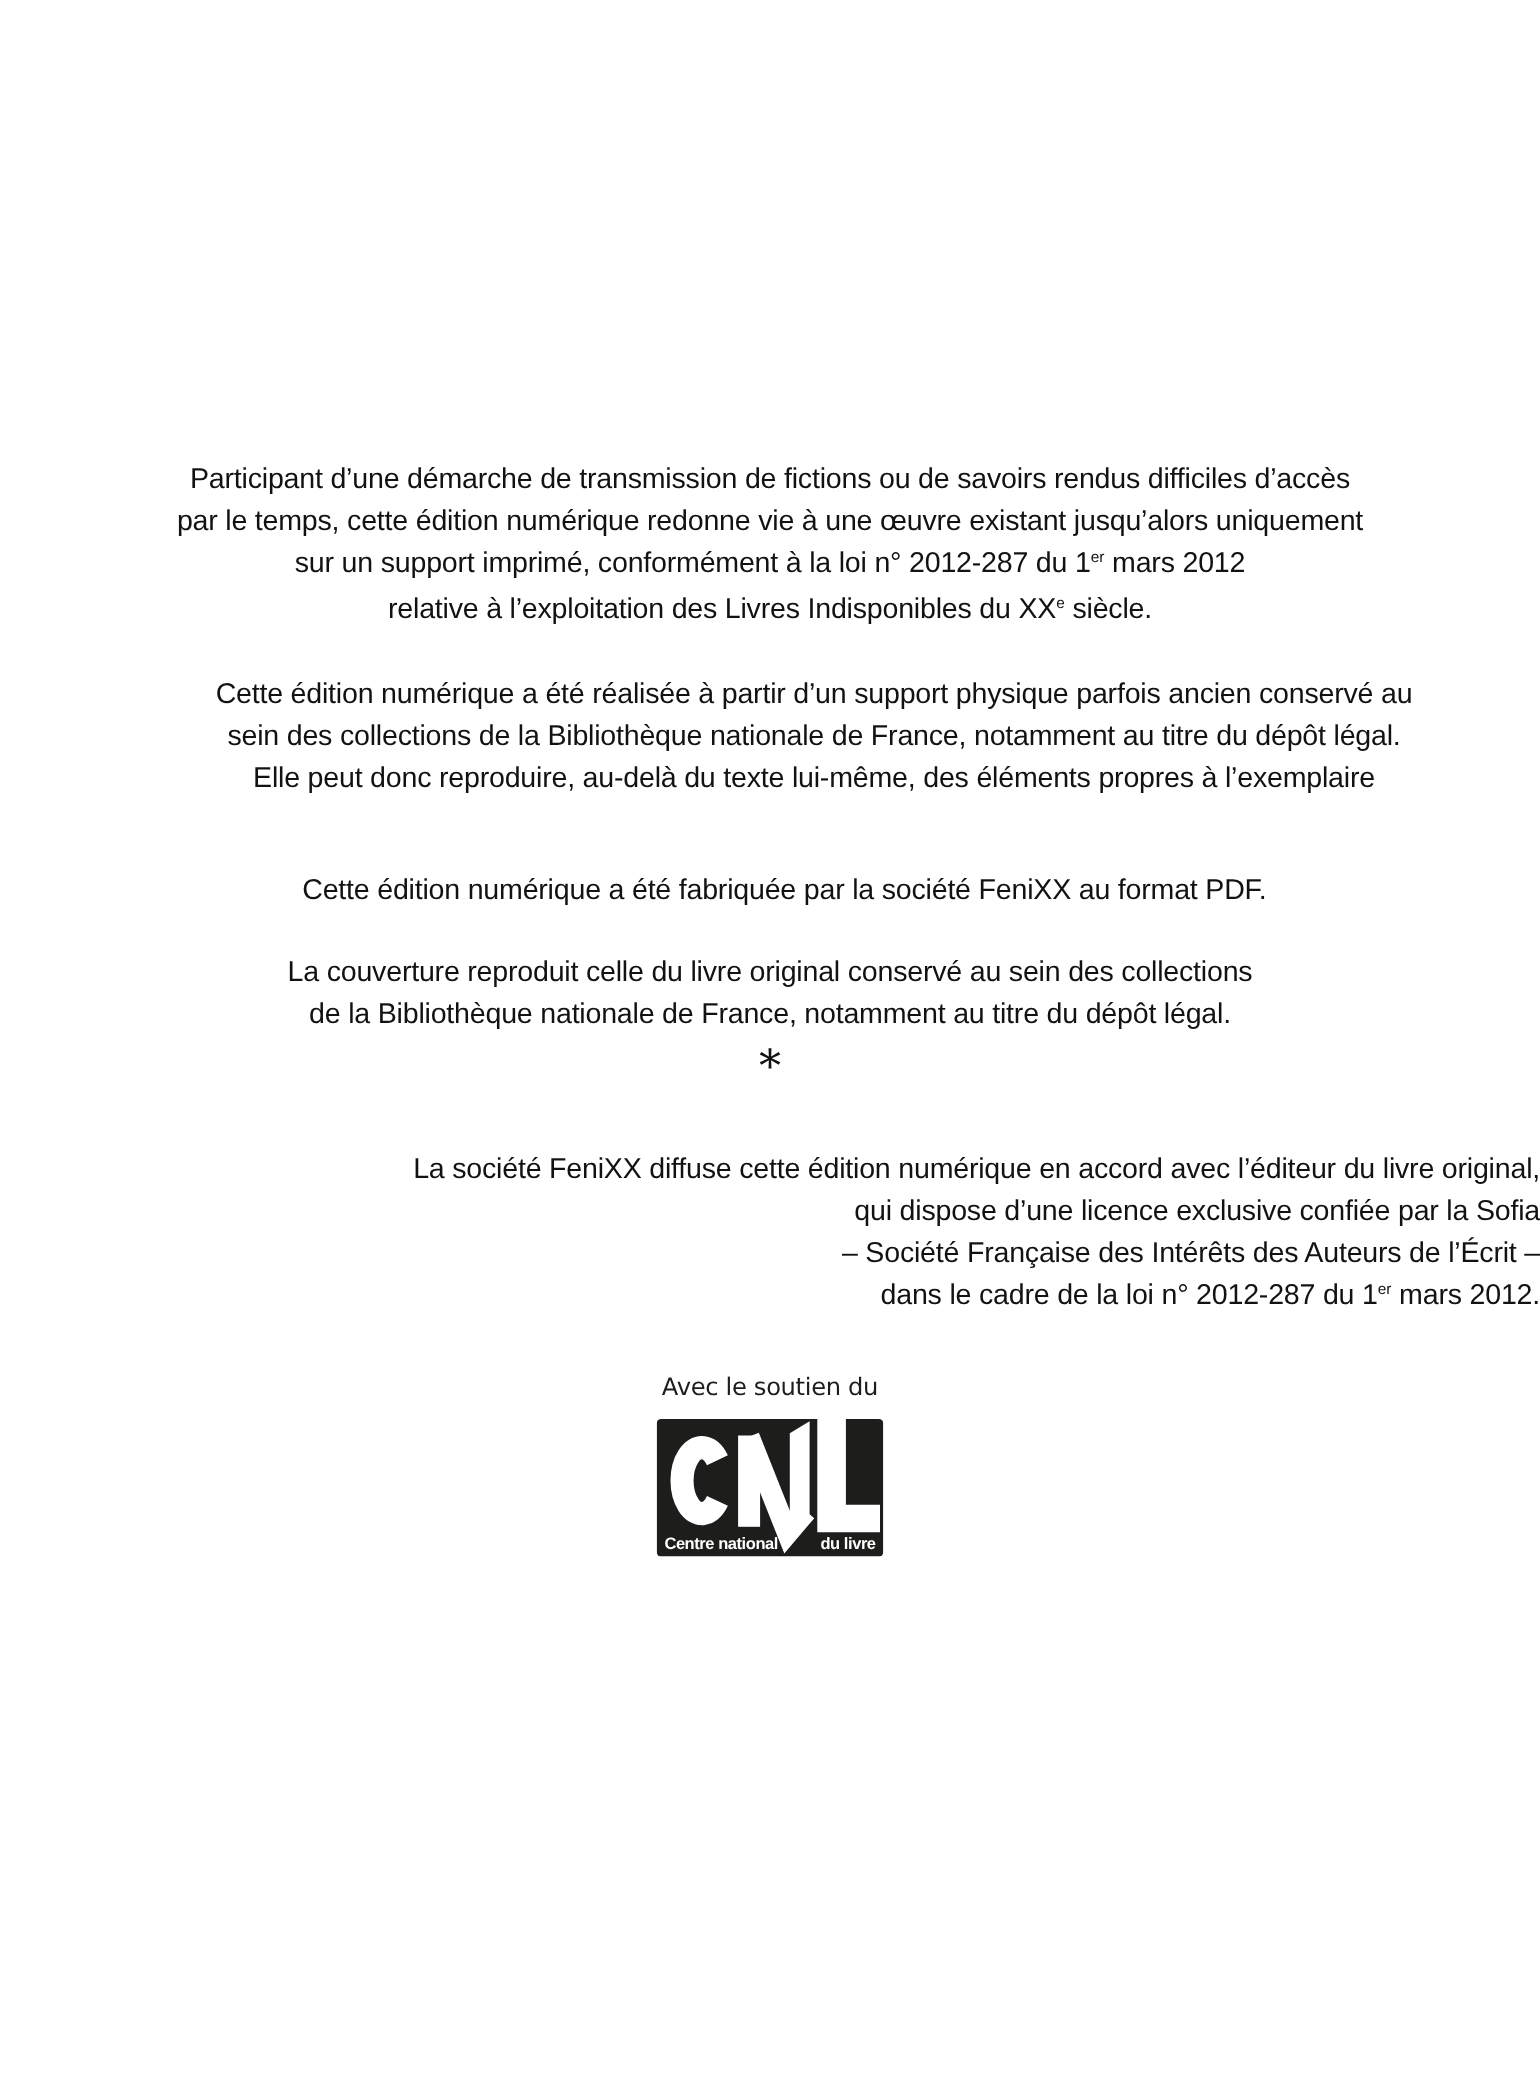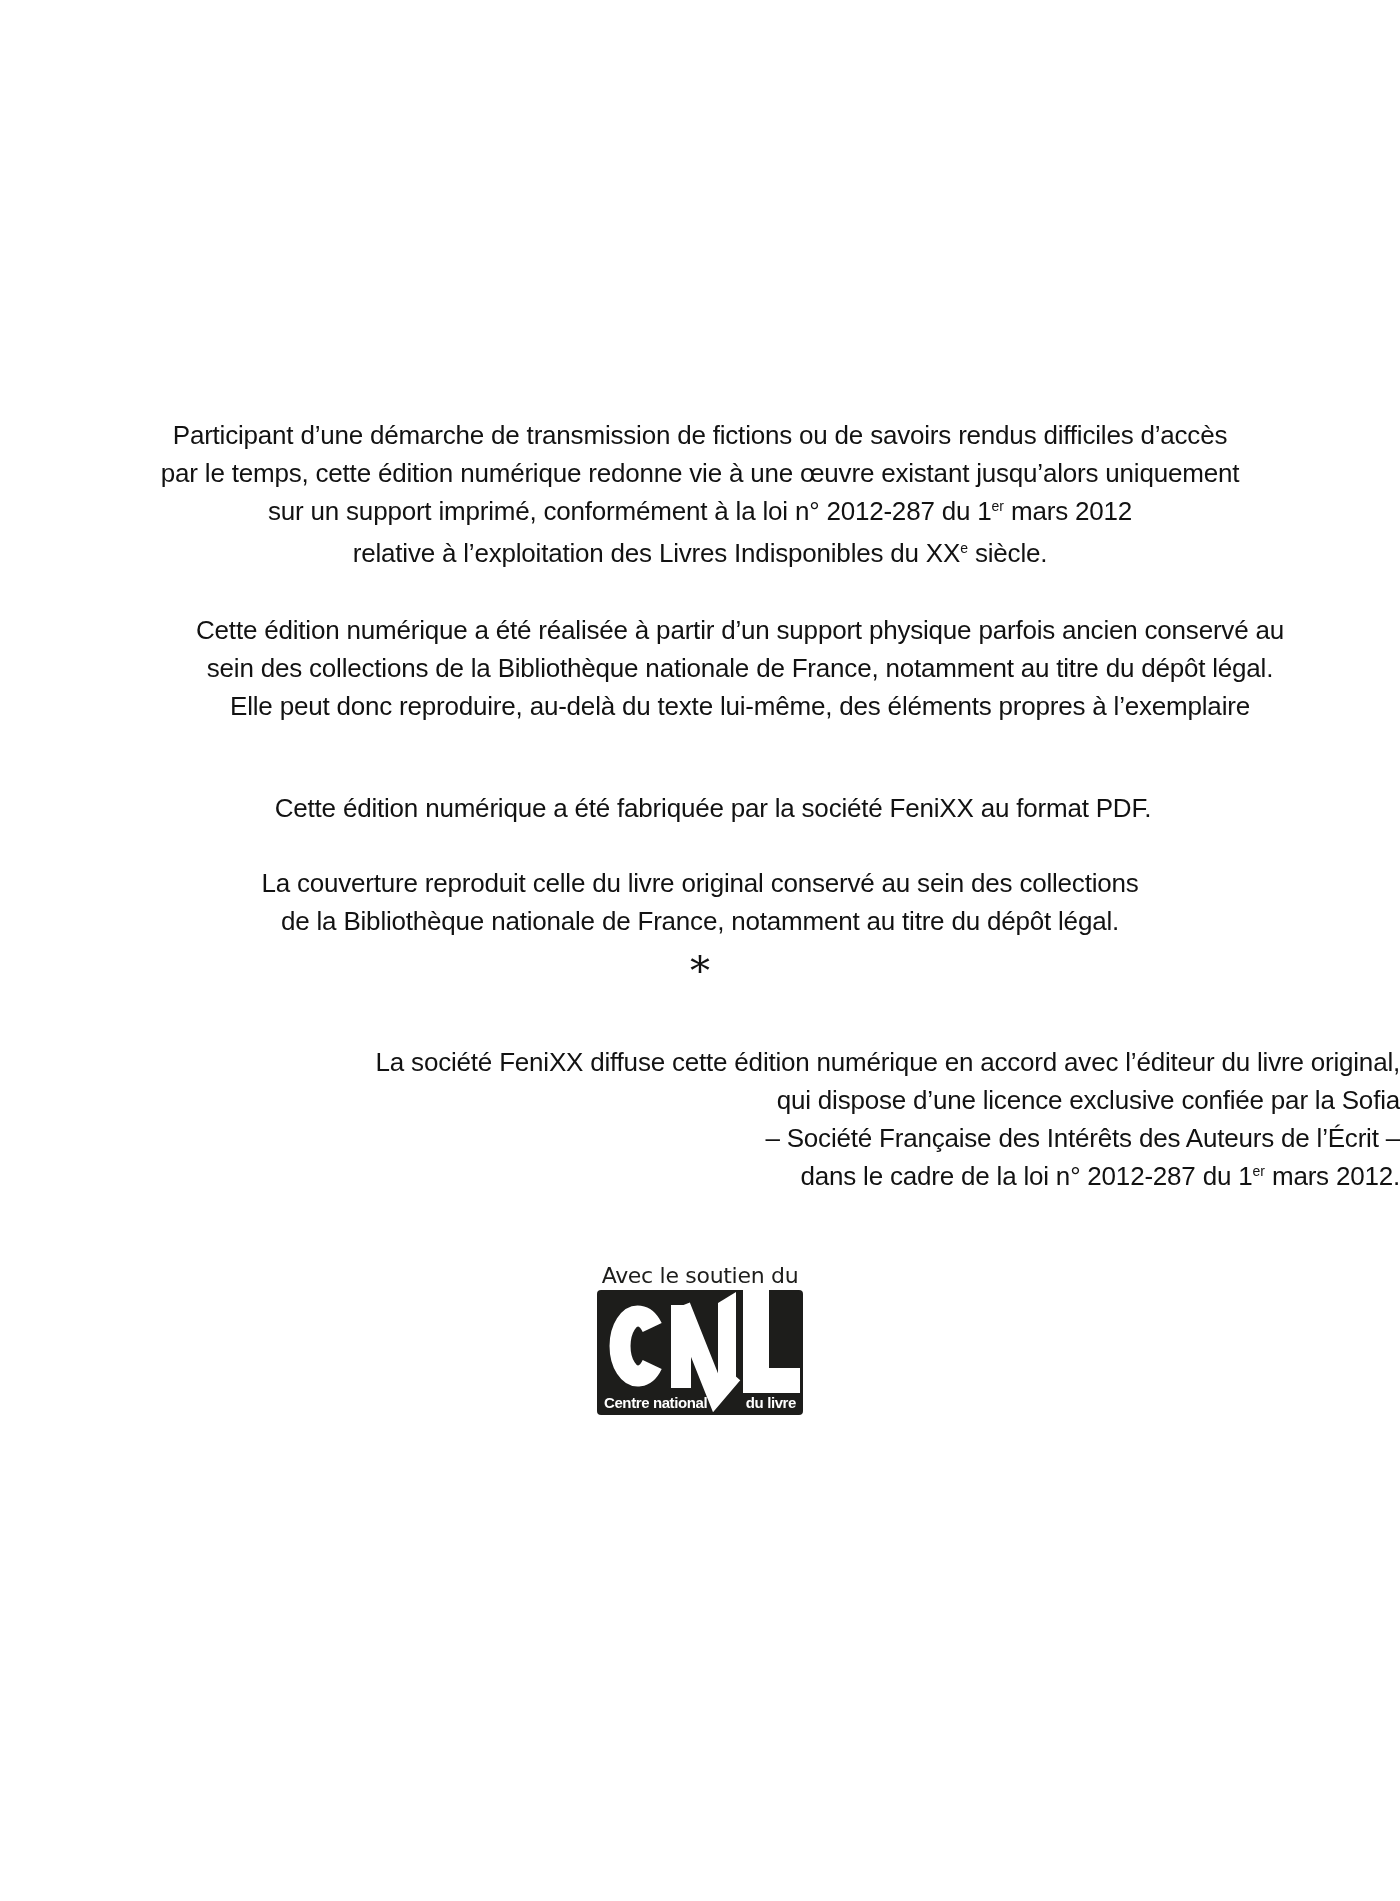--- a/index.html
+++ b/index.html
@@ -40,21 +40,20 @@
   }
   #p5 { top: 1043px; text-align: right; }
   #support {
     top: 1247px;
     font-family: "DejaVu Sans", sans-serif;
     font-size: 22px;
     line-height: 30px;
     letter-spacing: -0.3px;
     color: #1d1d1b;
     font-weight: 500;
-    margin-top: 14px;
   }
   #cnl-logo {
     position: absolute;
     top: 1290px;
     left: 597px;
     width: 206px;
     height: 110px;
   }
   #cnl-logo svg { display: block; width: 206px; height: 125px; }
   .visually-hidden {

